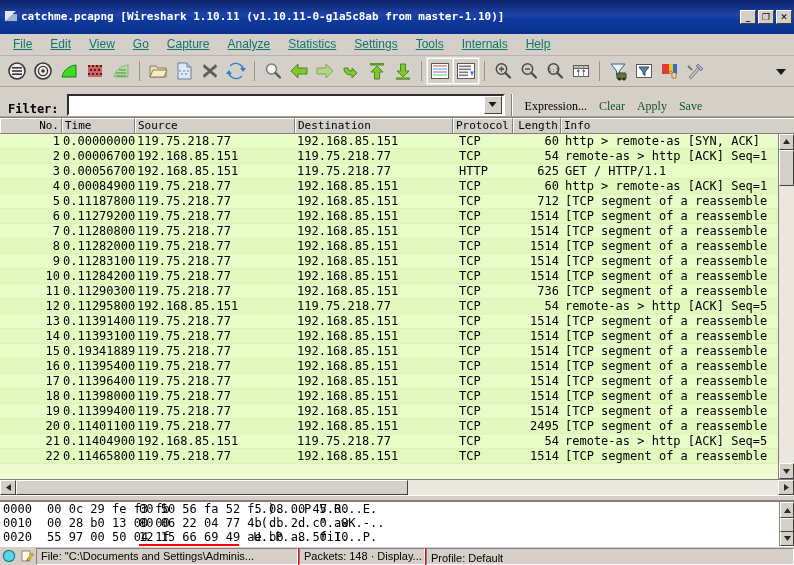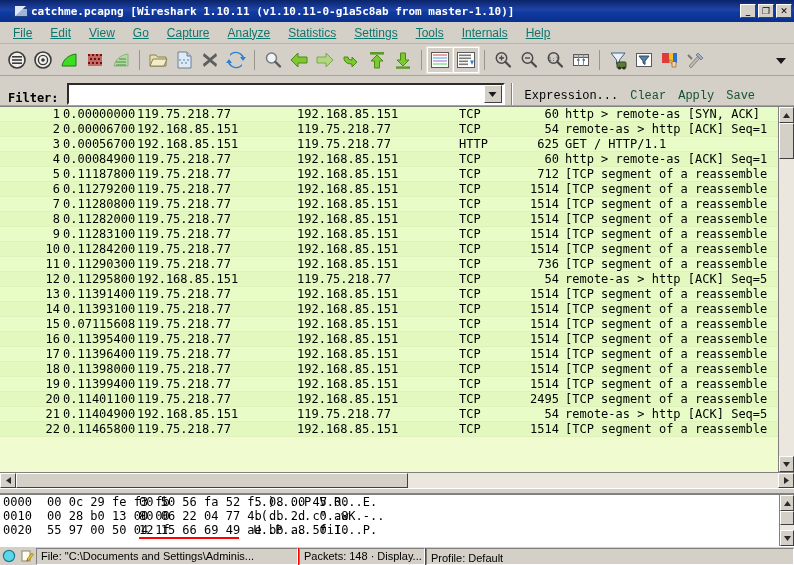--- a/index.html
+++ b/index.html
@@ -8,24 +8,24 @@
     width: 794px; height: 565px;
     overflow: hidden;
     background: #d4d0c8;
     font-family: "DejaVu Sans", sans-serif;
     font-size: 11px;
   }
   #app { width: 794px; height: 565px; position: relative; display: flex; flex-direction: column; }
 
   
   .titlebar {
-    height: 22px;
+    height: 34px;
     background: linear-gradient(to bottom, #0a246a 0%, #1f44a8 45%, #0f3ba0 55%, #0a2f8c 100%);
     display: flex; align-items: center;
-    padding: 0 2px 0 12px;
+    padding: 0 2px 0 2px;
     color: #ffffff;
     font-family: "DejaVu Sans Mono", monospace;
     font-size: 11px; font-weight: bold;
     white-space: nowrap;
     overflow: hidden;
   }
   .title-icon {
     width: 14px; height: 13px;
     margin: 0 3px 0 2px;
     flex: 0 0 auto;
@@ -114,21 +114,21 @@
   .filter-drop {
     width: 18px; height: 18px; margin-right: 1px;
     background: #d4d0c8;
     border: 1px solid #ffffff;
     border-right-color:#404040;border-bottom-color:#404040;
     display:flex;align-items:center;justify-content:center;
     flex:0 0 auto;
   }
   .vsep { width: 2px; height: 22px; border-left:1px solid #808080; border-right:1px solid #fff; margin: 0 6px; flex:0 0 auto;}
   .fbtn {
-    font-family: Liberation Mono, monospace;
+    font-family: Liberation Serif, serif;
     font-size: 12px;
     padding: 2px 6px;
     color: #000;
     white-space: nowrap;
   }
   .fbtn.disabled { color: #14532d; }
 
   
   .packet-pane {
     height: 382px;
@@ -539,20 +539,29 @@
     </div>
     <span class="vsep"></span>
     <span class="fbtn">Expression...</span>
     <span class="fbtn disabled">Clear</span>
     <span class="fbtn disabled">Apply</span>
     <span class="fbtn disabled">Save</span>
   </div>
 
   <div class="packet-pane">
 
+    <div class="col-header">
+      <div class="ch c-no">No.</div>
+      <div class="ch c-time">Time</div>
+      <div class="ch c-src">Source</div>
+      <div class="ch c-dst">Destination</div>
+      <div class="ch c-proto">Protocol</div>
+      <div class="ch c-len">Length</div>
+      <div class="ch c-info">Info</div>
+    </div>
 
     <div class="rows-wrap">
       <div id="rows">
           <div class="prow a">
             <div class="cell c-no">1</div>
             <div class="cell c-time">0.00000000</div>
             <div class="cell c-src">119.75.218.77</div>
             <div class="cell c-dst">192.168.85.151</div>
             <div class="cell c-proto">TCP</div>
             <div class="cell c-len">60</div>
@@ -670,21 +679,21 @@
             <div class="cell c-no">14</div>
             <div class="cell c-time">0.11393100</div>
             <div class="cell c-src">119.75.218.77</div>
             <div class="cell c-dst">192.168.85.151</div>
             <div class="cell c-proto">TCP</div>
             <div class="cell c-len">1514</div>
             <div class="cell c-info">[TCP segment of a reassemble</div>
           </div>
           <div class="prow a">
             <div class="cell c-no">15</div>
-            <div class="cell c-time">0.07115608</div>
+            <div class="cell c-time">0.19341889</div>
             <div class="cell c-src">119.75.218.77</div>
             <div class="cell c-dst">192.168.85.151</div>
             <div class="cell c-proto">TCP</div>
             <div class="cell c-len">1514</div>
             <div class="cell c-info">[TCP segment of a reassemble</div>
           </div>
           <div class="prow b">
             <div class="cell c-no">16</div>
             <div class="cell c-time">0.11395400</div>
             <div class="cell c-src">119.75.218.77</div>

